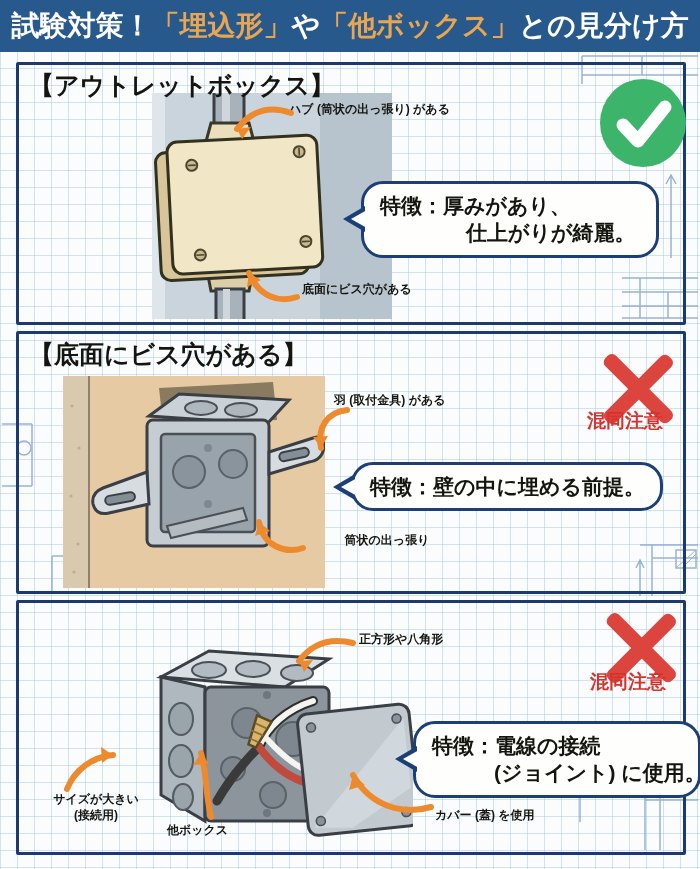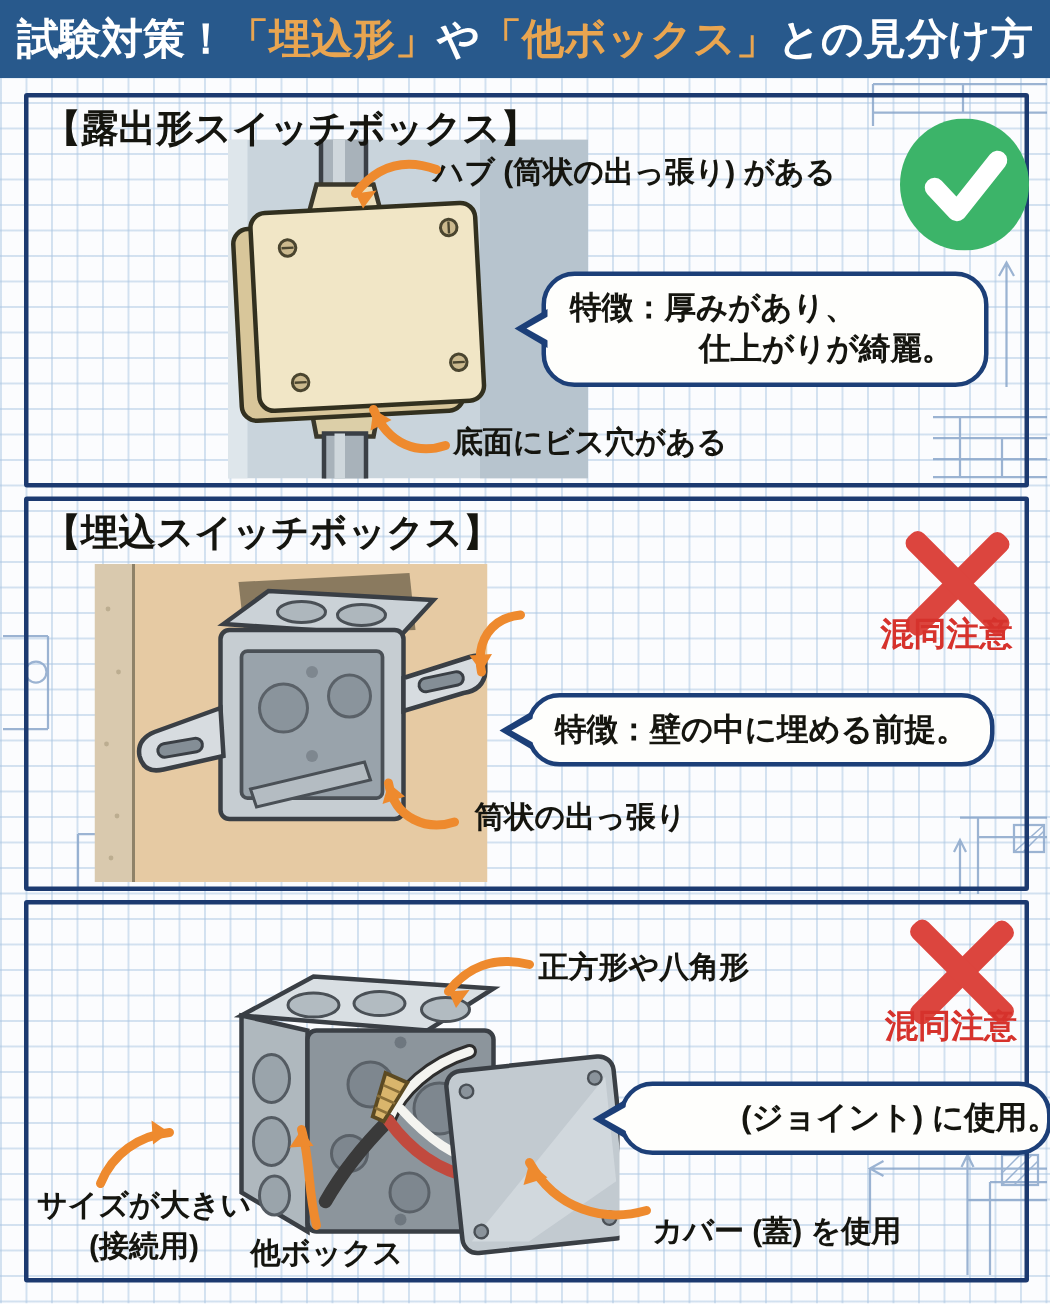--- a/index.html
+++ b/index.html
@@ -30,25 +30,25 @@
     border:3px solid #1C3A70;background:transparent;border-radius:2px;
   }
   #panel1{top:62px;height:257px;}
   #panel2{top:331px;height:257px;}
   #panel3{top:600px;height:249px;}
   .ptitle{
     position:absolute;left:10px;top:4px;font-size:25px;font-weight:800;color:#15150f;
     white-space:nowrap;z-index:4;
   }
   .label{
-    position:absolute;font-size:20px;font-weight:800;color:#15150f;white-space:nowrap;z-index:5;
+    position:absolute;font-size:12px;font-weight:800;color:#15150f;white-space:nowrap;z-index:5;
   }
   .label.center{text-align:center;white-space:normal;}
   .caution{
-    position:absolute;font-size:22px;font-weight:800;color:#D6322C;white-space:nowrap;z-index:5;
+    position:absolute;font-size:19px;font-weight:800;color:#D6322C;white-space:nowrap;z-index:5;
   }
   
   .bubble{
     position:absolute;background:#FEFEFC;border:3px solid #1C3F78;border-radius:22px;
     padding:8px 14px 8px 16px;z-index:5;margin-top:10px;
   }
   .bubble::before{
     content:'';position:absolute;left:-21px;top:50%;transform:translateY(-50%);
     width:0;height:0;border:13px solid transparent;border-left:0;
     border-right:22px solid #1C3F78;
@@ -87,21 +87,21 @@
       <rect x="676" y="550" width="20" height="18"></rect>
       <path d="M676 568 L696 550 M682 568 L696 554" stroke-width="1"></path>
     </g>
   </svg>
 
   <div class="header">
     <div class="t"><span>試験対策！</span><span class="hl">「埋込形」</span><span>や</span><span class="hl">「他ボックス」</span><span>との見分け方</span></div>
   </div>
 
   <div class="panel" id="panel1">
-    <div class="ptitle">【露出形スイッチボックス】</div>
+    <div class="ptitle">【アウトレットボックス】</div>
 
     <svg class="illus" style="left:133px;top:28px;" width="240" height="226" viewBox="0 0 240 226">
       <rect x="0" y="0" width="240" height="226" fill="#C9D4DC"></rect>
       <rect x="0" y="0" width="13" height="226" fill="#DEE6EB"></rect>
       <rect x="168" y="0" width="72" height="226" fill="#B7C4CE"></rect>
 
       <rect x="62" y="-2" width="30" height="36" fill="#A8B2BA" stroke="#3A3F45" stroke-width="3"></rect>
       <rect x="70" y="-2" width="8" height="36" fill="#CFD7DC"></rect>
 
       <path d="M52 56 L59 30 L97 30 L104 56 Z" fill="#EADEBC" stroke="#3A382C" stroke-width="3"></path>
@@ -140,21 +140,21 @@
     </div>
 
     <span class="label" style="left:283px;top:216px;">底面にビス穴がある</span>
     <svg class="arrow" style="left:218px;top:192px;" width="64" height="48" viewBox="0 0 64 48">
       <path d="M60 40 C42 46 22 40 12 16" fill="none" stroke="#EE8A2E" stroke-width="6" stroke-linecap="round"></path>
       <polygon points="12,16 10,30 24,23" fill="#EE8A2E"></polygon>
     </svg>
   </div>
 
   <div class="panel" id="panel2">
-    <div class="ptitle">【埋込スイッチボックス】</div>
+    <div class="ptitle">【底面にビス穴がある】</div>
 
     <svg class="illus" style="left:44px;top:42px;" width="262" height="212" viewBox="0 0 262 212">
       <rect x="24" y="0" width="238" height="212" fill="#E6CAA3"></rect>
       <rect x="0" y="0" width="26" height="212" fill="#D9C9AE"></rect>
       <path d="M26 0 V212" stroke="#8F8268" stroke-width="2"></path>
       <g fill="#BCAD90">
           <circle cx="9" cy="30" r="1.6"></circle>
           <circle cx="16" cy="72" r="1.6"></circle>
           <circle cx="8" cy="120" r="1.6"></circle>
           <circle cx="15" cy="168" r="1.6"></circle>
@@ -181,20 +181,21 @@
         <path d="M84 96 L40 112 Q28 117 30 128 Q33 140 46 137 L86 128 Z" fill="#D7DCE0" stroke="#3A3F45" stroke-width="3"></path>
         <rect x="42" y="118" width="30" height="9" rx="4.5" transform="rotate(-10 57 122)" fill="#848E96" stroke="#3A3F45" stroke-width="2"></rect>
       </g>
 
       <g>
         <path d="M206 76 L250 62 Q262 58 261 70 Q260 84 246 86 L206 98 Z" fill="#D7DCE0" stroke="#3A3F45" stroke-width="3"></path>
         <rect x="216" y="74" width="30" height="9" rx="4.5" transform="rotate(-12 231 78)" fill="#848E96" stroke="#3A3F45" stroke-width="2"></rect>
       </g>
     </svg>
 
+    <span class="label" style="left:315px;top:58px;">羽 (取付金具) がある</span>
     <svg class="arrow" style="left:288px;top:68px;" width="46" height="56" viewBox="0 0 46 56">
       <path d="M40 8 C20 10 10 26 14 46" fill="none" stroke="#EE8A2E" stroke-width="6" stroke-linecap="round"></path>
       <polygon points="14,46 6,35 21,34" fill="#EE8A2E"></polygon>
     </svg>
 
     <svg class="statusicon" style="left:580px;top:18px;" width="78" height="74" viewBox="0 0 78 74">
       <g fill="#DC453E">
         <rect x="32" y="-8" width="15" height="90" rx="6" transform="rotate(45 39 37)"></rect>
         <rect x="32" y="-8" width="15" height="90" rx="6" transform="rotate(-45 39 37)"></rect>
       </g>
@@ -267,20 +268,21 @@
 
     <svg class="statusicon" style="left:583px;top:8px;" width="78" height="74" viewBox="0 0 78 74">
       <g fill="#DC453E">
         <rect x="32" y="-8" width="15" height="90" rx="6" transform="rotate(45 39 37)"></rect>
         <rect x="32" y="-8" width="15" height="90" rx="6" transform="rotate(-45 39 37)"></rect>
       </g>
     </svg>
     <span class="caution" style="left:571px;top:66px;">混同注意</span>
 
     <div class="bubble" style="left:394px;top:108px;width:252px;">
+      <span class="bl">特徴：電線の接続</span>
       <span class="bl ind2">(ジョイント) に使用。</span>
     </div>
 
     <div class="label center" style="left:2px;top:188px;width:150px;line-height:1.35;">
       <span>サイズが大きい</span><br>
       <span>(接続用)</span>
     </div>
     <svg class="arrow" style="left:40px;top:140px;" width="66" height="52" viewBox="0 0 66 52">
       <path d="M8 46 C16 26 34 14 54 12" fill="none" stroke="#EE8A2E" stroke-width="6" stroke-linecap="round"></path>
       <polygon points="54,12 42,4 43,20" fill="#EE8A2E"></polygon>

